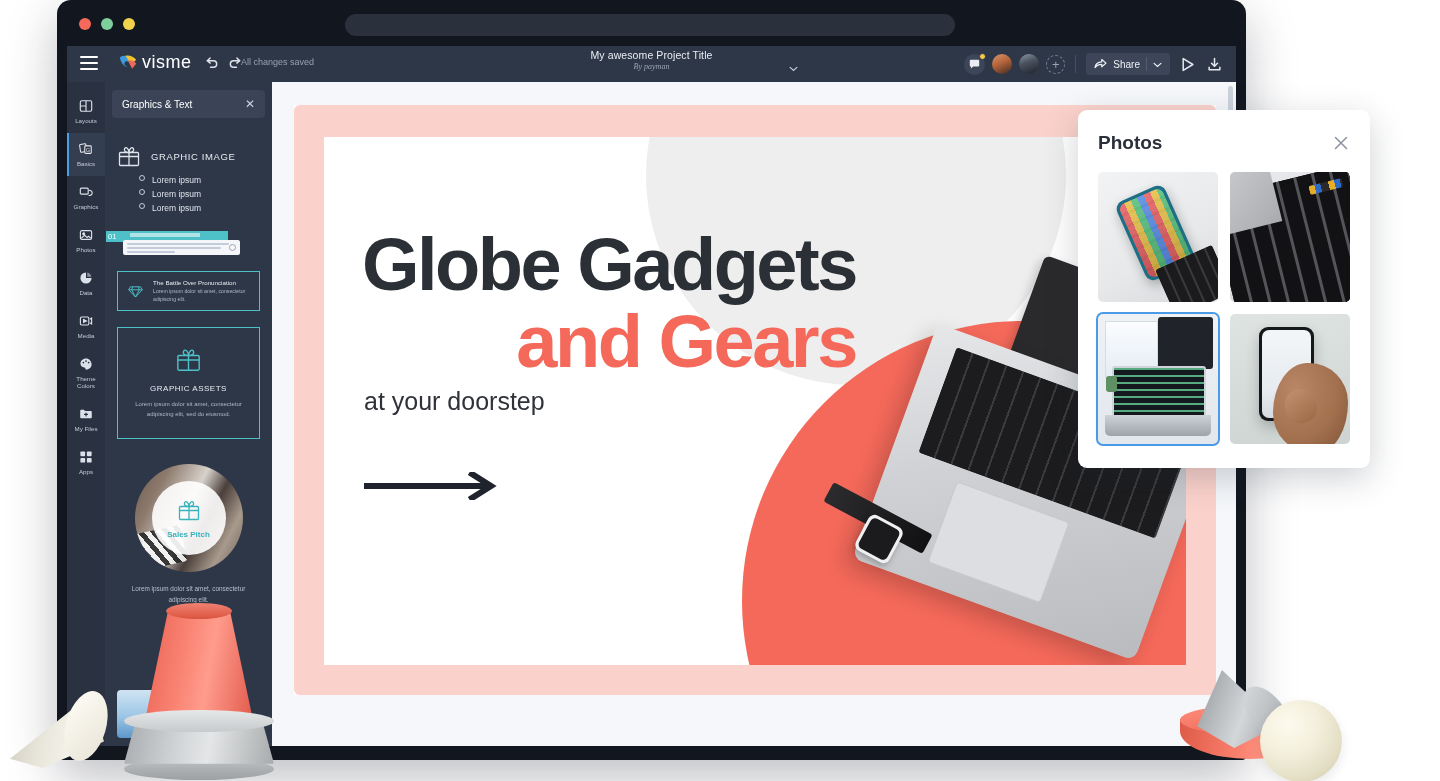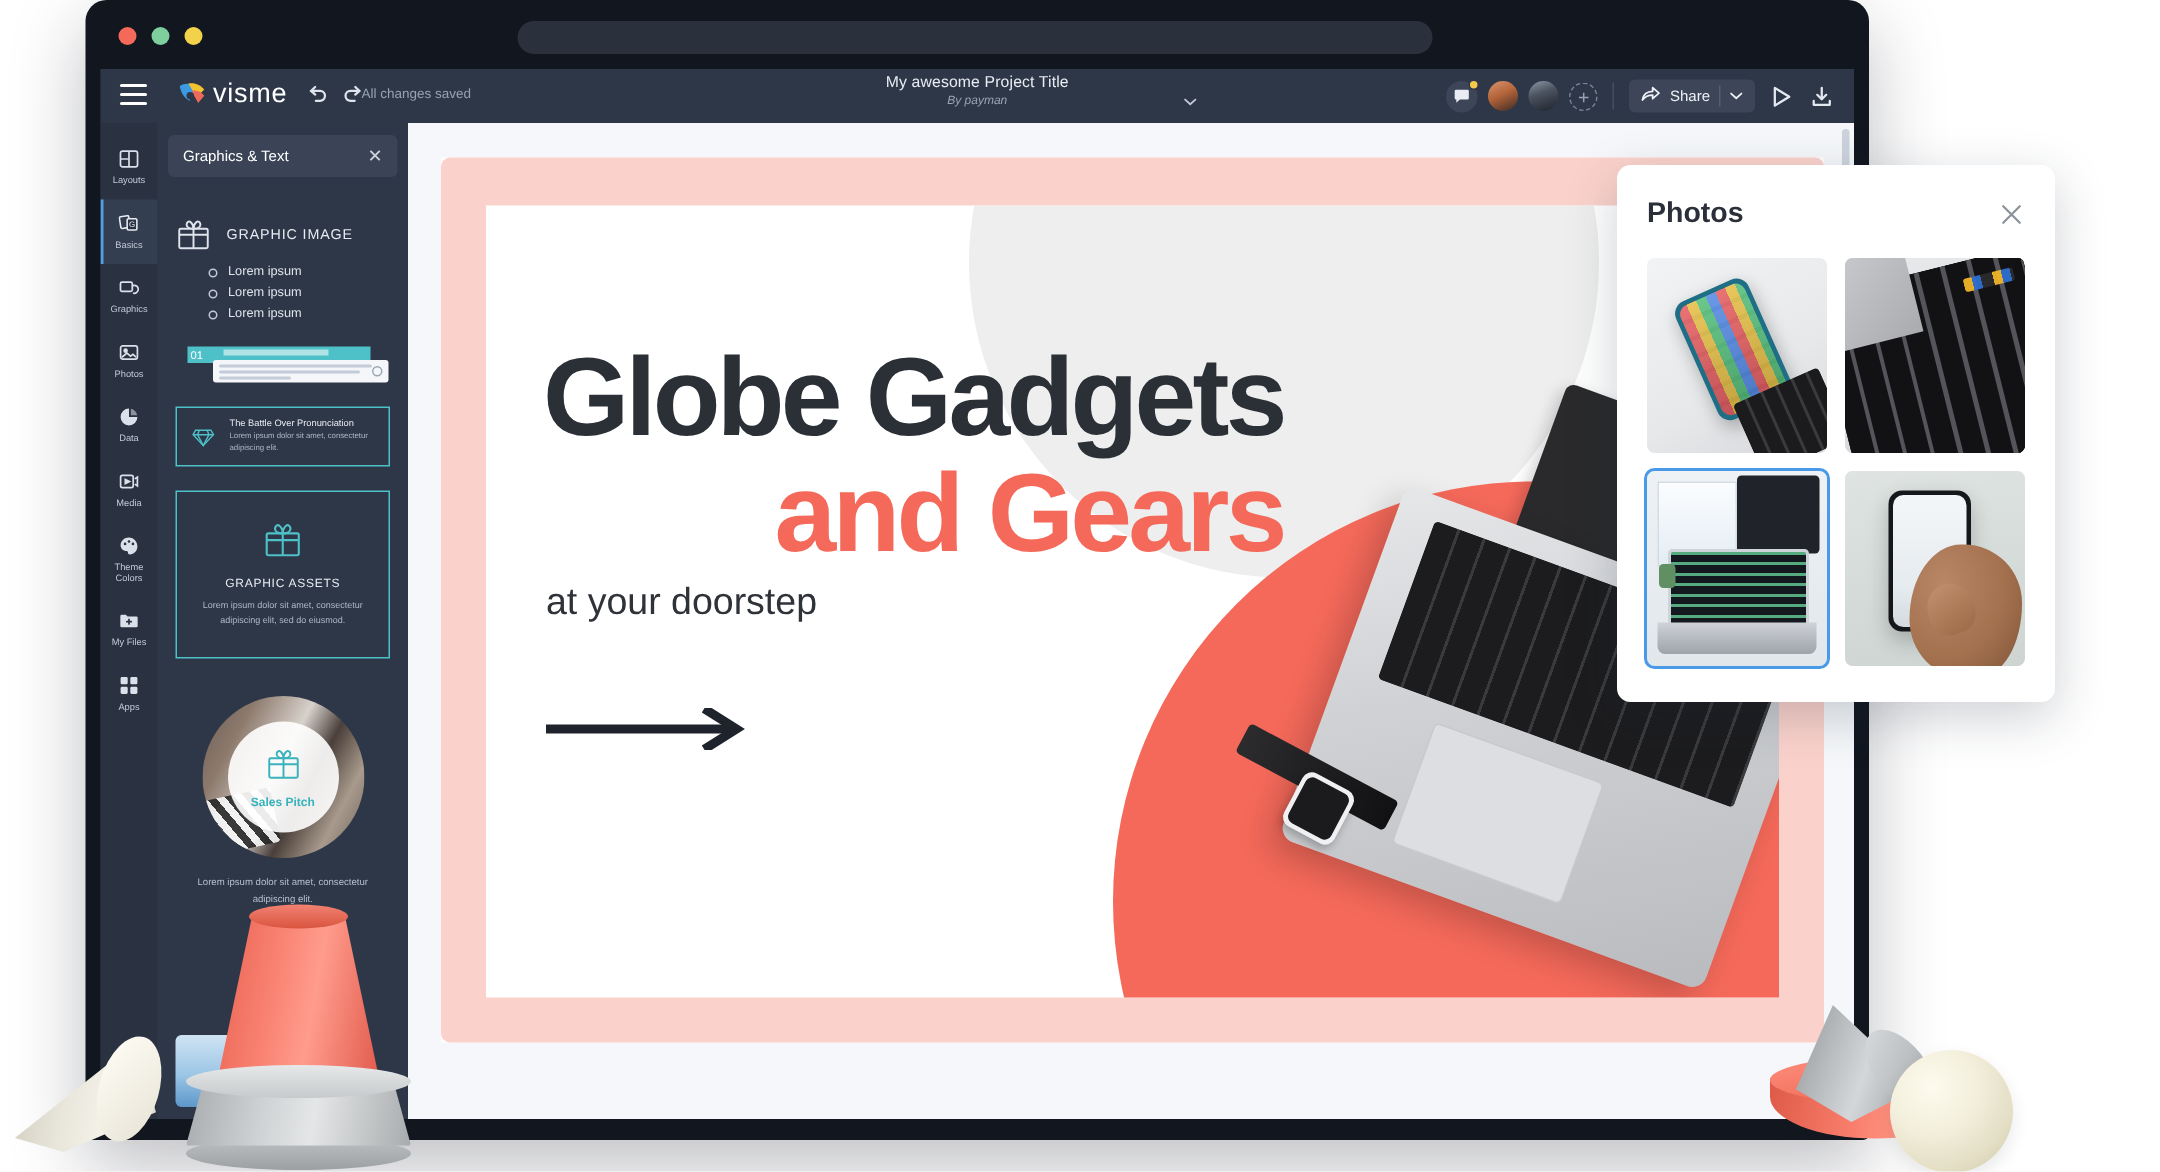--- a/index.html
+++ b/index.html
@@ -47,21 +47,21 @@
   .hamburger span { display: block; height: 2px; background: #fff; border-radius: 1px; }
   .brand { position: absolute; left: 51px; top: 6px; display: flex; align-items: center; gap: 4px; }
   .brand-mark { width: 20px; height: 18px; position: relative; }
   .brand-word { color: #fff; font-size: 18px; letter-spacing: .5px; font-weight: 400; }
   .undo-redo { position: absolute; left: 137px; top: 9px; display: flex; gap: 9px; }
   .ur { width: 15px; height: 15px; cursor: pointer; }
   .saved-text { position: absolute; left: 174px; top: 11px; color: #98a1b0; font-size: 9px; }
 
   .proj { position: absolute; left: 0; right: 0; top: 3px; text-align: center; pointer-events: none; }
   .proj-title { color: #e9edf3; font-size: 10.5px; font-weight: 400; letter-spacing: .1px; }
-  .proj-by { color: #9aa4b4; font-size: 8px; font-style: italic; margin-top: 1px; }
+  .proj-by { color: #9aa4b4; font-size: 8px; font-style: italic; margin-top: 1px; font-family: Liberation Serif, serif; }
   .proj-caret { position: absolute; left: 722px; top: 12px; width: 9px; height: 6px; }
 
   .topright { position: absolute; right: 12px; top: 0; height: 36px; display: flex; align-items: center; gap: 7px; }
   .cmt { position: relative; width: 21px; height: 21px; border-radius: 50%; background: #3c4658;
          display: flex; align-items: center; justify-content: center; cursor: pointer; }
   .cmt-badge { position: absolute; right: -1px; top: -1px; width: 7px; height: 7px; border-radius: 50%;
          background: #f5c94c; border: 1.5px solid #2e3748; }
   .ava { width: 20px; height: 20px; border-radius: 50%; overflow: hidden; }
   .ava1 { background: linear-gradient(155deg,#d9956f 0%,#b4643a 45%,#3d2b24 100%); }
   .ava2 { background: linear-gradient(160deg,#8e9aa8 0%,#4c5461 40%,#1e222a 100%); }
@@ -94,24 +94,24 @@
   .panel-head { margin: 8px 7px 0 7px; height: 28px; background: #3a4456; border-radius: 4px;
                 display: flex; align-items: center; justify-content: space-between; padding: 0 10px; }
   .panel-title { color: #fff; font-size: 10px; }
   .panel-x { color: #cfd5df; font-size: 12px; line-height: 1; cursor: pointer; }
 
   .p-block { margin: 0 12px; }
   .gi-row { display: flex; align-items: center; gap: 10px; margin-top: 26px; }
   .gift-ic { width: 24px; height: 24px; }
   .gi-title { color: #e6eaf1; font-size: 9.5px; letter-spacing: .6px; }
   .bullets { margin-top: 7px; padding-left: 22px; }
-  .bullet { display: flex; align-items: flex-end; gap: 7px; margin-bottom: 4px; color: #dfe4ec; font-size: 8.5px; }
+  .bullet { display: flex; align-items: flex-start; gap: 7px; margin-bottom: 4px; color: #dfe4ec; font-size: 8.5px; }
   .bullet::before { content: ""; width: 4px; height: 4px; border-radius: 50%; border: 1px solid #c3cad6; }
 
-  .tmpl-01 { margin: 18px 12px 0 20px; position: relative; height: 26px; }
+  .tmpl-01 { margin: 18px 12px 0 1px; position: relative; height: 26px; }
   .t1-bar { position: absolute; left: 0; top: 0; width: 122px; height: 11px; background: #4ec0c8; }
   .t1-num { position: absolute; left: 2px; top: 1px; color: #fff; font-size: 7.5px; }
   .t1-lbl { position: absolute; left: 24px; top: 1.5px; width: 70px; height: 4px; background: rgba(255,255,255,.55); }
   .t1-card { position: absolute; left: 17px; top: 9px; width: 117px; height: 15px; background: #f4f6f9;
              border-radius: 2px; padding: 3px 4px; }
   .t1-line { height: 2px; background: #c3ccd8; margin-bottom: 2px; border-radius: 1px; }
   .t1-gear { position: absolute; right: 4px; top: 4px; width: 7px; height: 7px; border-radius: 50%;
              border: 1.5px solid #9aa5b4; }
 
   .tmpl-02 { margin: 14px 12px 0 12px; height: 40px; border: 1.2px solid #4ec0c8;

